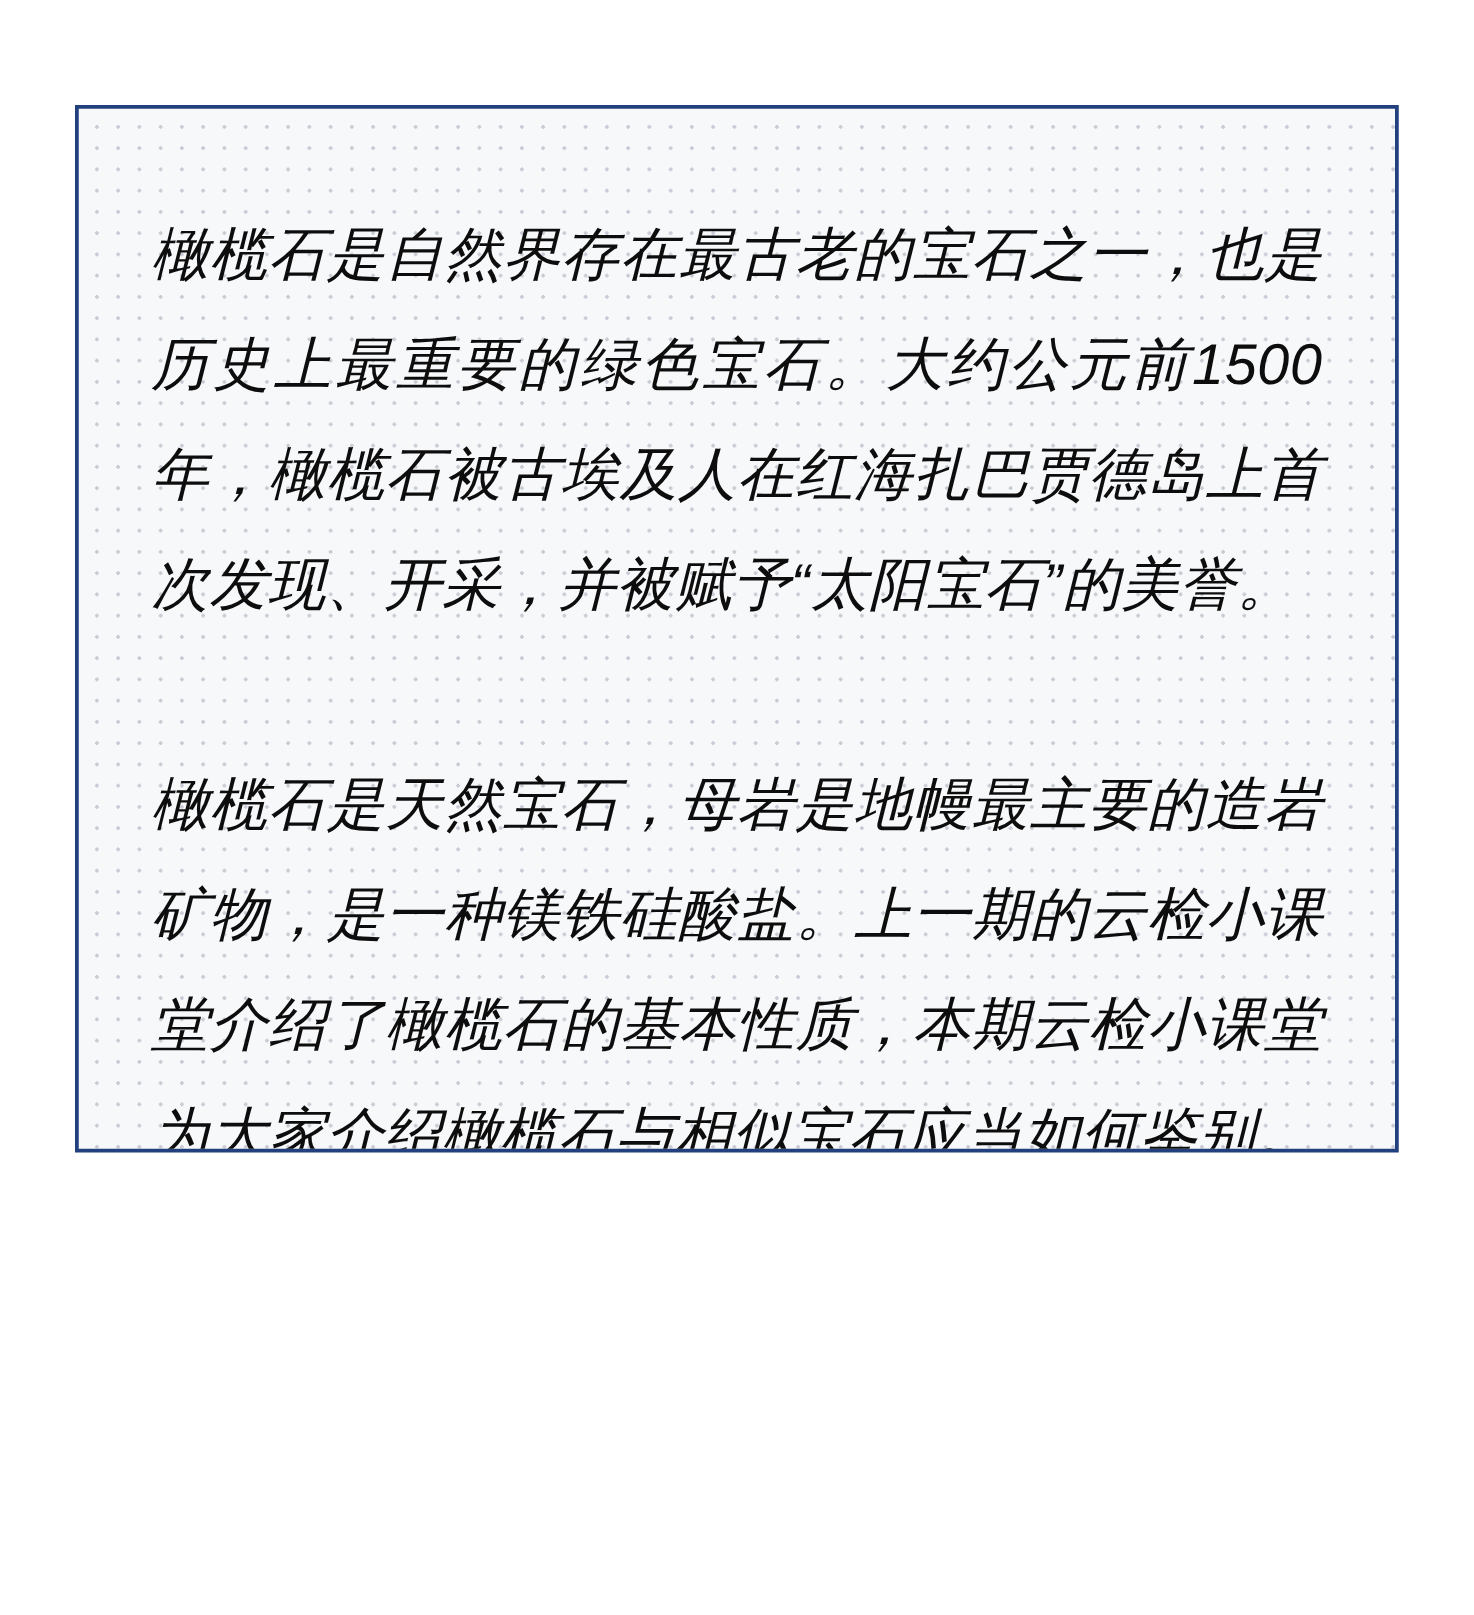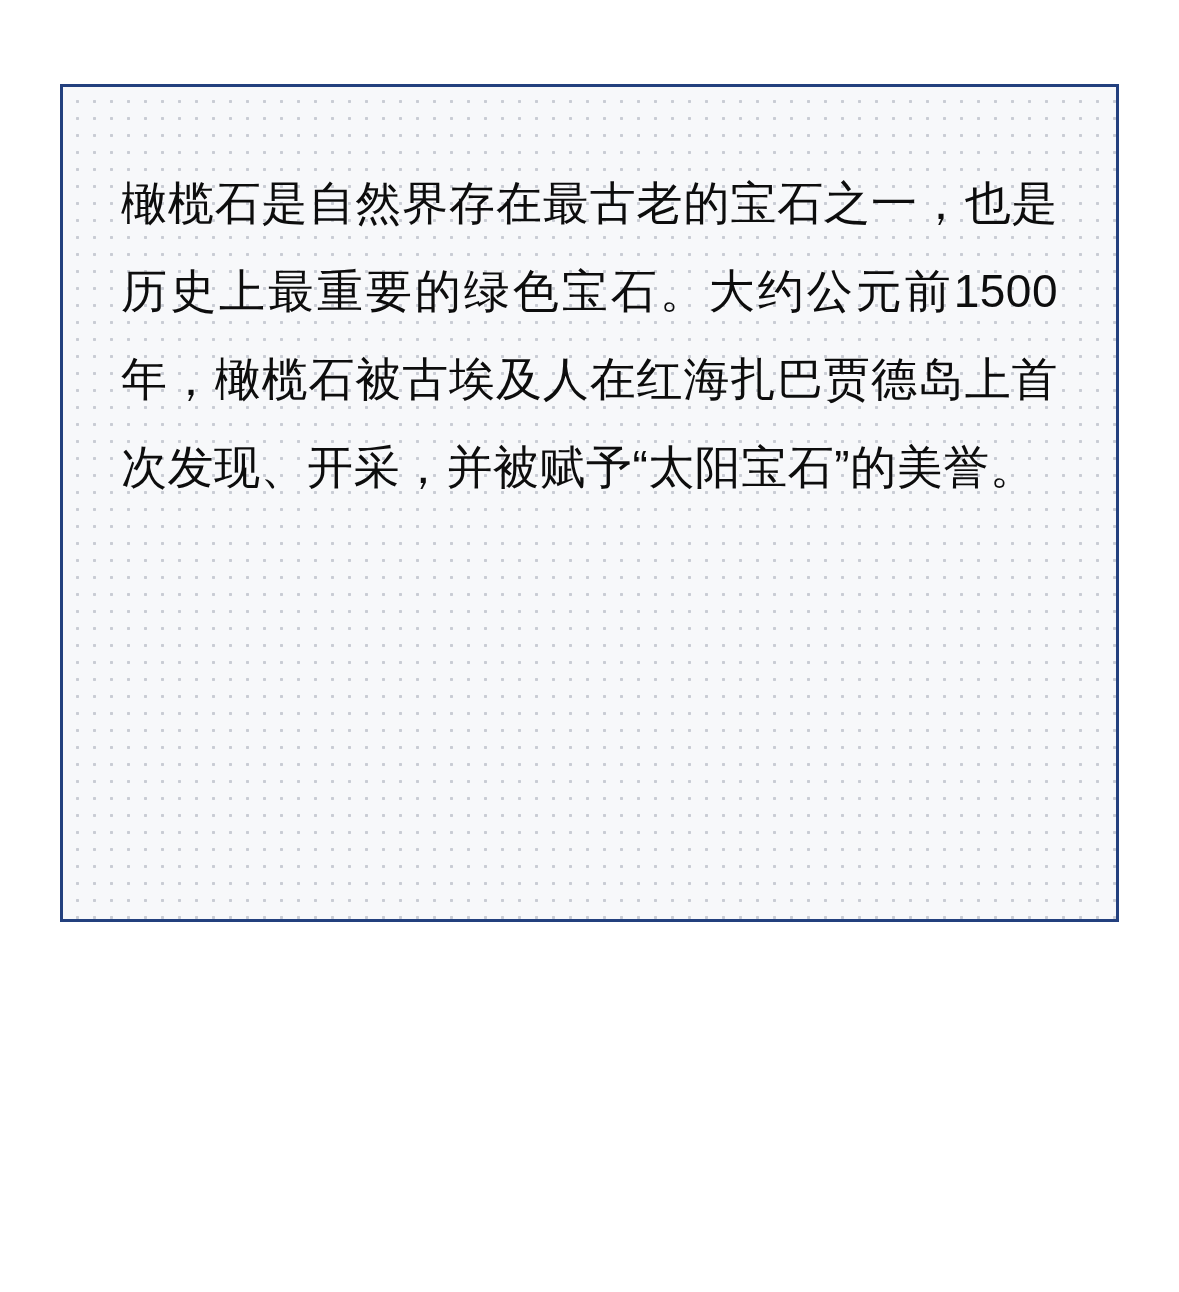--- a/index.html
+++ b/index.html
@@ -28,20 +28,21 @@
     height: 838px;
     box-sizing: border-box;
     border: 3px solid #23407e;
     background-color: #f7f8fa;
     background-image:
       radial-gradient(#c9ccd4 1.4px, transparent 1.5px);
     background-size: 17px 17px;
     background-position: 6px 6px;
     padding: 72px 58px 40px 58px;
     overflow: hidden;
+    font-style: italic;
   }
   .para {
     color: #0d0d0d;
     font-size: 46px;
     line-height: 88px;
     letter-spacing: 0.5px;
     text-align: justify;
     text-justify: inter-ideograph;
     margin: 0;
     font-weight: 500;
@@ -49,14 +50,15 @@
   .para + .para {
     margin-top: 88px;
   }
 </style>
 </head>
 <body>
 
 <div class="page">
   <div class="card">
     <p class="para">橄榄石是自然界存在最古老的宝石之一，也是历史上最重要的绿色宝石。大约公元前1500年，橄榄石被古埃及人在红海扎巴贾德岛上首次发现、开采，并被赋予“太阳宝石”的美誉。</p>
+    <p class="para">橄榄石是天然宝石，母岩是地幔最主要的造岩矿物，是一种镁铁硅酸盐。上一期的云检小课堂介绍了橄榄石的基本性质，本期云检小课堂为大家介绍橄榄石与相似宝石应当如何鉴别。</p>
   </div>
 </div>
 
 </body></html>

